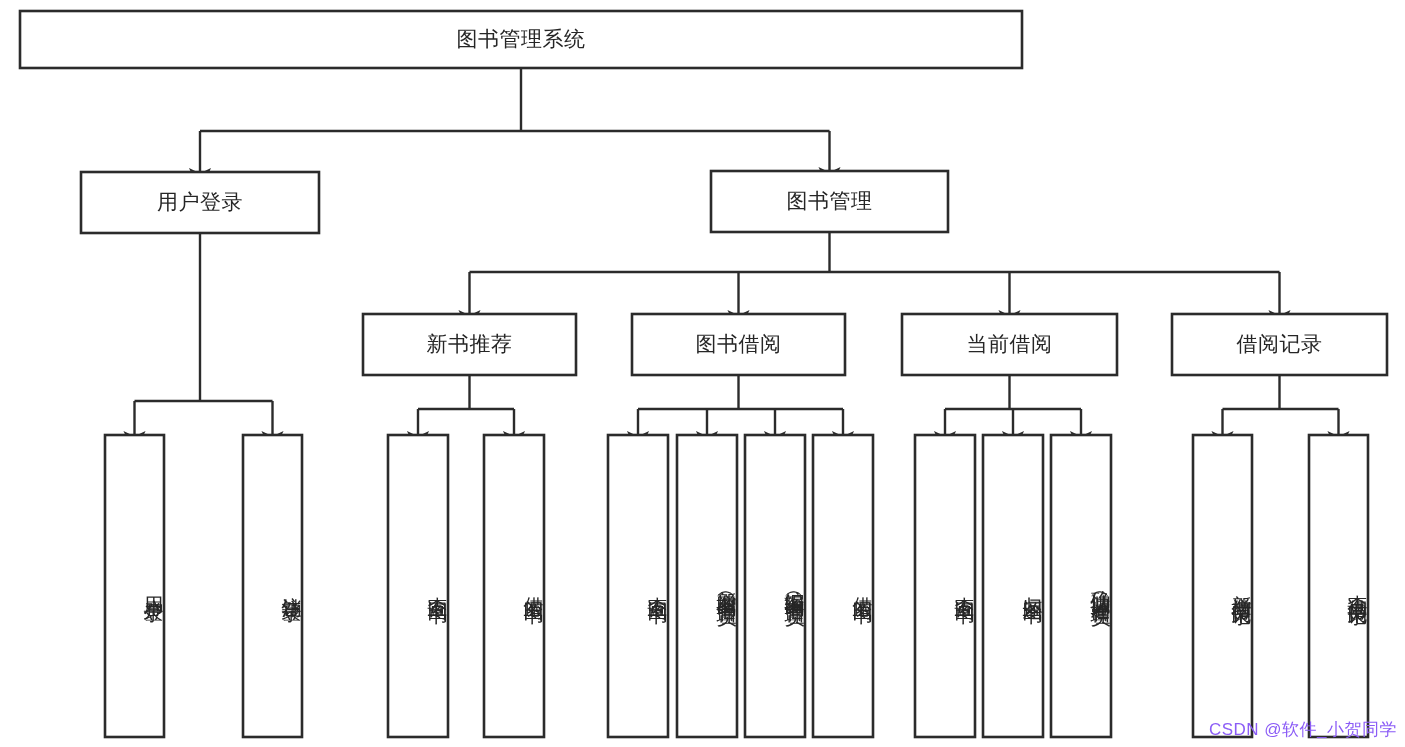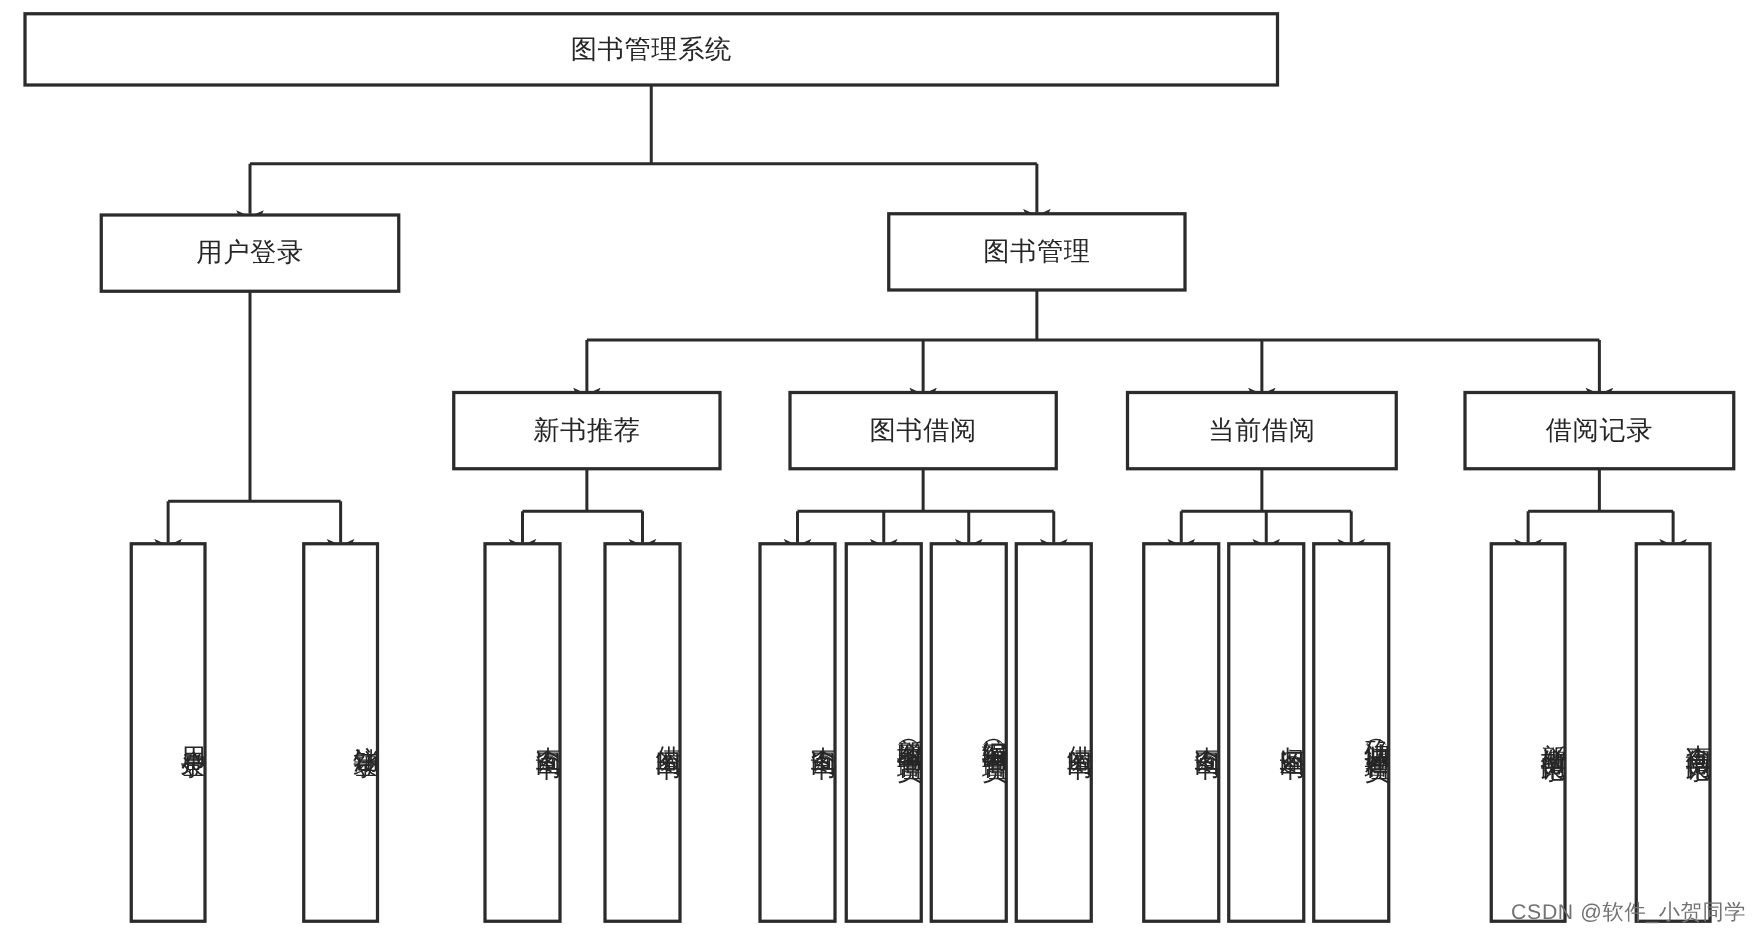--- a/index.html
+++ b/index.html
@@ -69,21 +69,21 @@
     line-height: 1;
     pointer-events: none;
     user-select: none;
   }
   .watermark {
     position: absolute;
     right: 8px;
     bottom: 6px;
     font-family: "Liberation Sans", "DejaVu Sans", sans-serif;
     font-size: 17px;
-    color: #737373;
+    color: #8b5cf6;
     letter-spacing: 0.5px;
     white-space: nowrap;
   }
 </style>
 </head>
 <body>
 
 <div id="diagram-root">
 
   <svg id="tree-svg" viewBox="0 0 1405 747">

